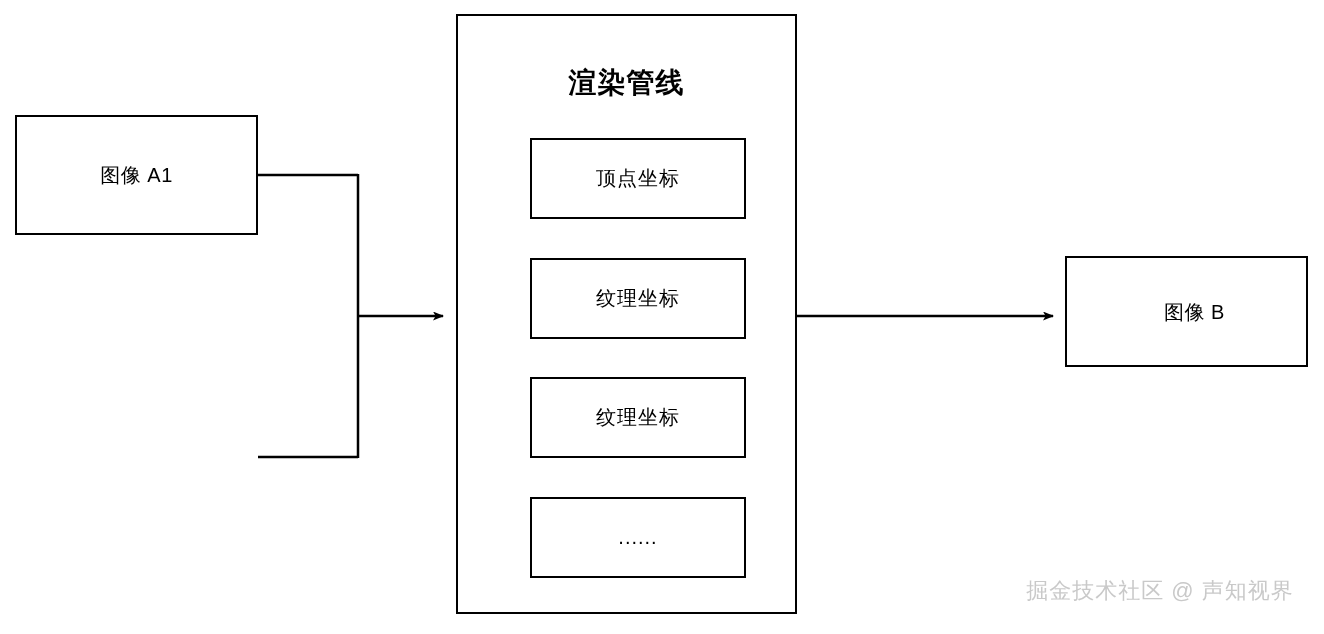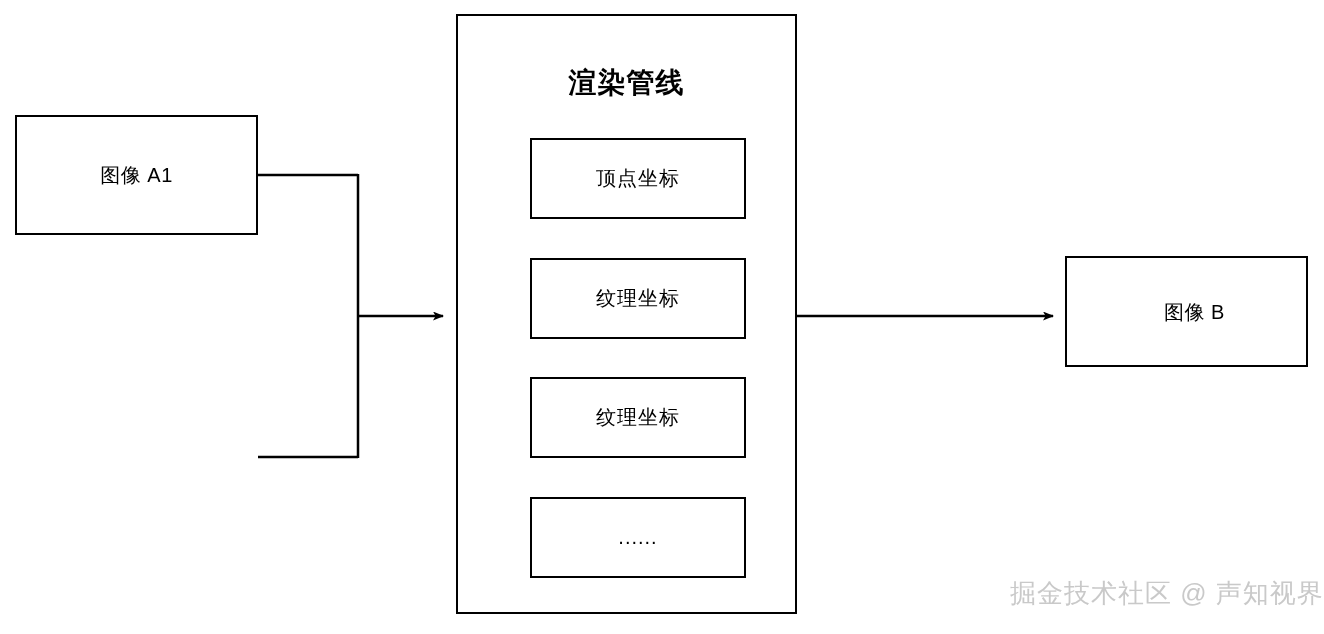--- a/index.html
+++ b/index.html
@@ -91,21 +91,21 @@
     pointer-events: none;
   }
 
   
   #watermark {
     position: absolute;
     left: 1010px;
     top: 576px;
     width: 300px;
     text-align: center;
-    font-size: 26px;
+    font-size: 22px;
     color: #c9c9c9;
     letter-spacing: 1px;
     white-space: nowrap;
   }
 </style>
 </head>
 <body>
 
 <div id="canvas">
 

